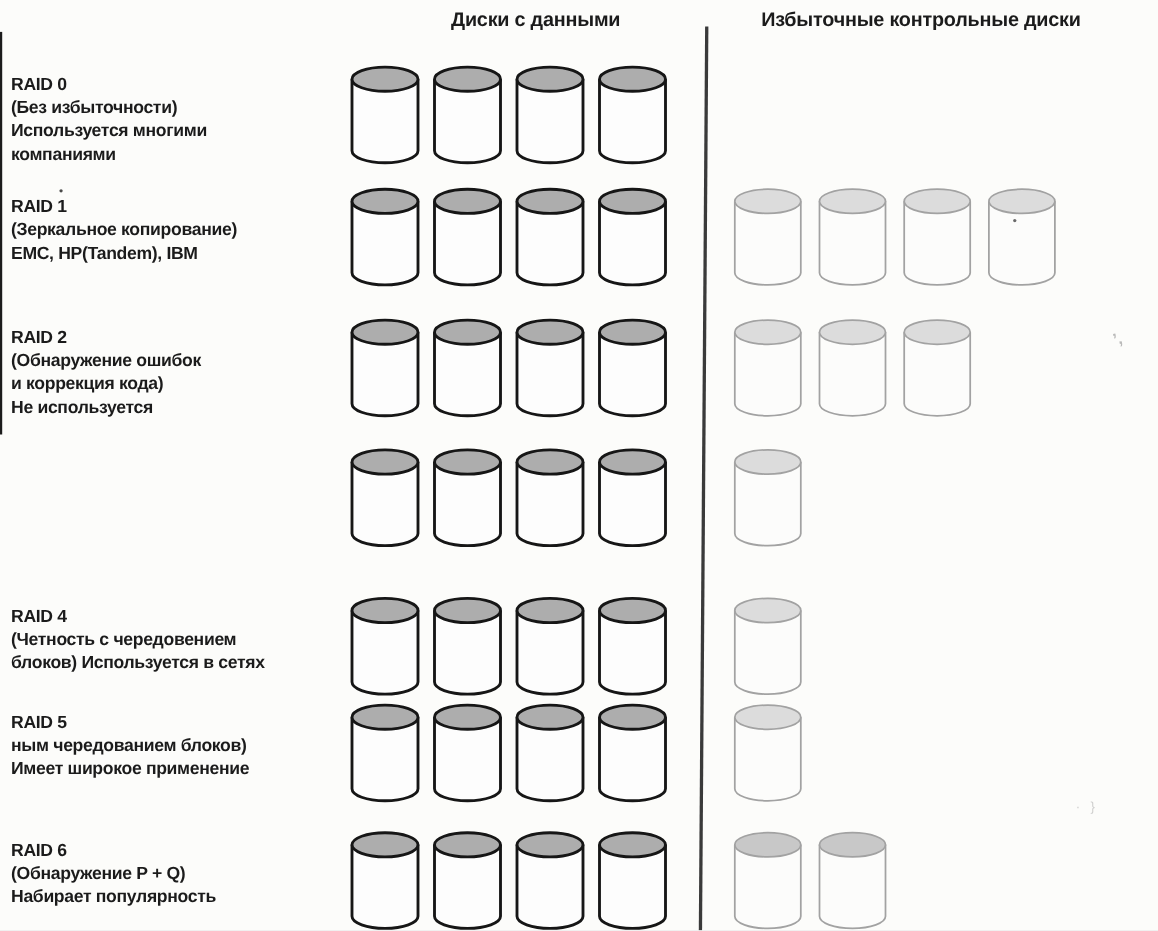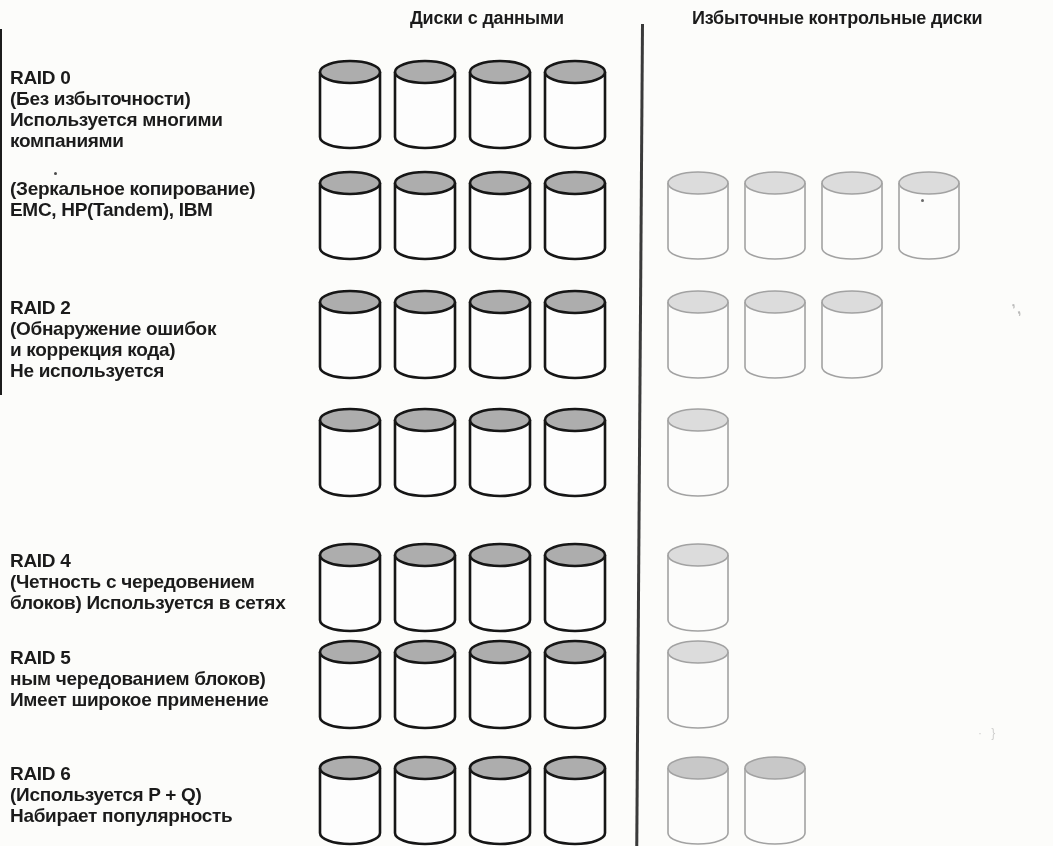--- a/index.html
+++ b/index.html
@@ -22,21 +22,21 @@
   .page-edge{
     position:absolute;left:0;top:29px;width:2px;height:366px;
     background:#1c1c1c;
   }
   .row{position:absolute;left:0;width:100%;height:96px;}
   .row-0{top:58px;} .row-1{top:169px;} .row-2{top:288px;}
   .row-3{top:406px;} .row-4{top:541px;} .row-5{top:638px;}
   .row-6{top:754px;}
   .label{
     position:absolute;left:10px;top:9px;width:305px;
-    font-size:19px;font-weight:bold;line-height:21px;
+    font-size:16px;font-weight:bold;line-height:21px;
     letter-spacing:-0.3px;
   }
   .disks{position:absolute;top:0;display:flex;}
   .data-disks{left:317px;gap:9px;}
   .check-disks{left:665px;gap:11px;}
   .disk{display:block;}
   .disk.data path,.disk.data ellipse{stroke:var(--disk-stroke,#161616);stroke-width:2.6px;}
   .disk.data .top{fill:var(--disk-top,#adadad);}
   .disk.data .bodyp{fill:#fdfdfd;}
   .disk.check path,.disk.check ellipse{stroke:var(--check-stroke,#a2a2a2);stroke-width:1.6px;}
@@ -81,20 +81,21 @@
           </svg>
           <svg class="disk data" width="66" height="95" viewBox="0 0 66 95" xmlns="http://www.w3.org/2000/svg">
             <path class="bodyp" d="M3,14 L3,79 A30,11 0 0 0 63,79 L63,14"></path>
             <ellipse class="top" cx="33" cy="14" rx="30" ry="11"></ellipse>
           </svg>
         </div>
     <div class="disks check-disks"></div>
   </div>
       <div class="row row-1">
     <div class="label">
+          <div>RAID 1</div>
           <div>(Зеркальное копирование)</div>
           <div>EMC, HP(Tandem), IBM</div>
         </div>
     <div class="disks data-disks">
           <svg class="disk data" width="66" height="95" viewBox="0 0 66 95" xmlns="http://www.w3.org/2000/svg">
             <path class="bodyp" d="M3,14 L3,79 A30,11 0 0 0 63,79 L63,14"></path>
             <ellipse class="top" cx="33" cy="14" rx="30" ry="11"></ellipse>
           </svg>
           <svg class="disk data" width="66" height="95" viewBox="0 0 66 95" xmlns="http://www.w3.org/2000/svg">
             <path class="bodyp" d="M3,14 L3,79 A30,11 0 0 0 63,79 L63,14"></path>
@@ -252,21 +253,21 @@
     <div class="disks check-disks">
           <svg class="disk check" width="66" height="95" viewBox="0 0 66 95" xmlns="http://www.w3.org/2000/svg">
             <path class="bodyp" d="M3,14 L3,79 A30,11 0 0 0 63,79 L63,14"></path>
             <ellipse class="top" cx="33" cy="14" rx="30" ry="11"></ellipse>
           </svg>
         </div>
   </div>
       <div class="row row-6">
     <div class="label">
           <div>RAID 6</div>
-          <div>(Используется P + Q)</div>
+          <div>(Обнаружение P + Q)</div>
           <div>Набирает популярность</div>
         </div>
     <div class="disks data-disks">
           <svg class="disk data" width="66" height="95" viewBox="0 0 66 95" xmlns="http://www.w3.org/2000/svg">
             <path class="bodyp" d="M3,14 L3,79 A30,11 0 0 0 63,79 L63,14"></path>
             <ellipse class="top" cx="33" cy="14" rx="30" ry="11"></ellipse>
           </svg>
           <svg class="disk data" width="66" height="95" viewBox="0 0 66 95" xmlns="http://www.w3.org/2000/svg">
             <path class="bodyp" d="M3,14 L3,79 A30,11 0 0 0 63,79 L63,14"></path>
             <ellipse class="top" cx="33" cy="14" rx="30" ry="11"></ellipse>

